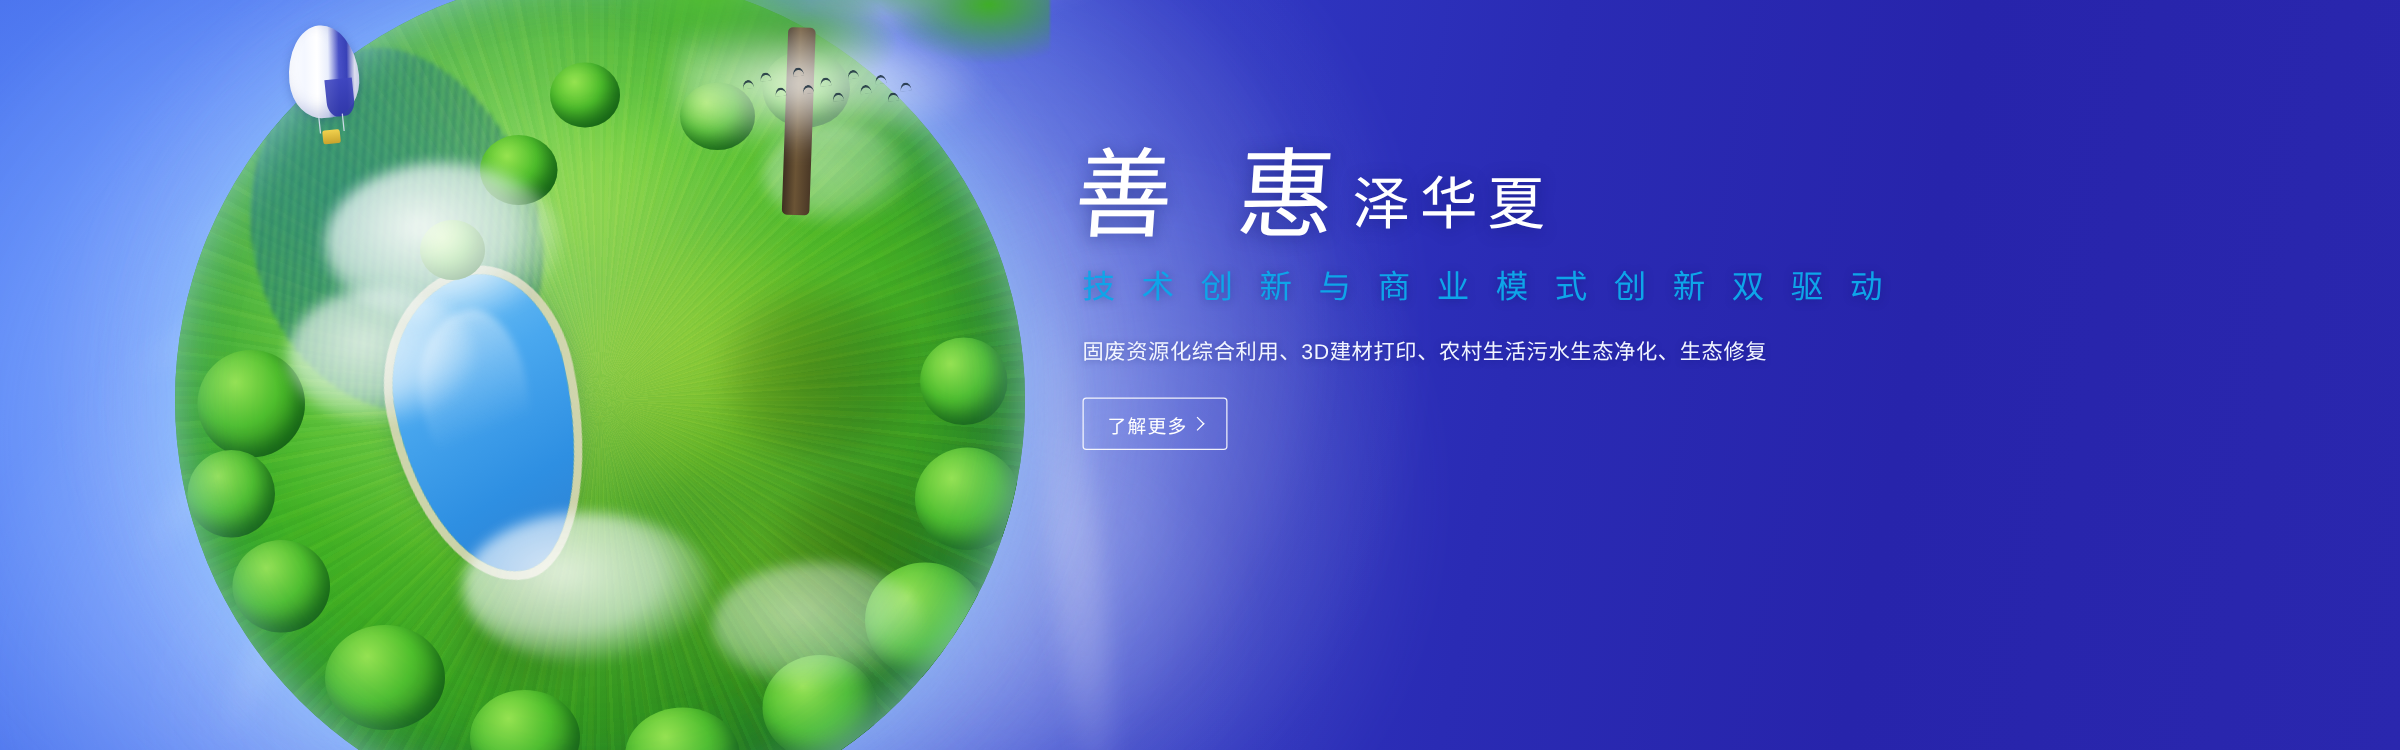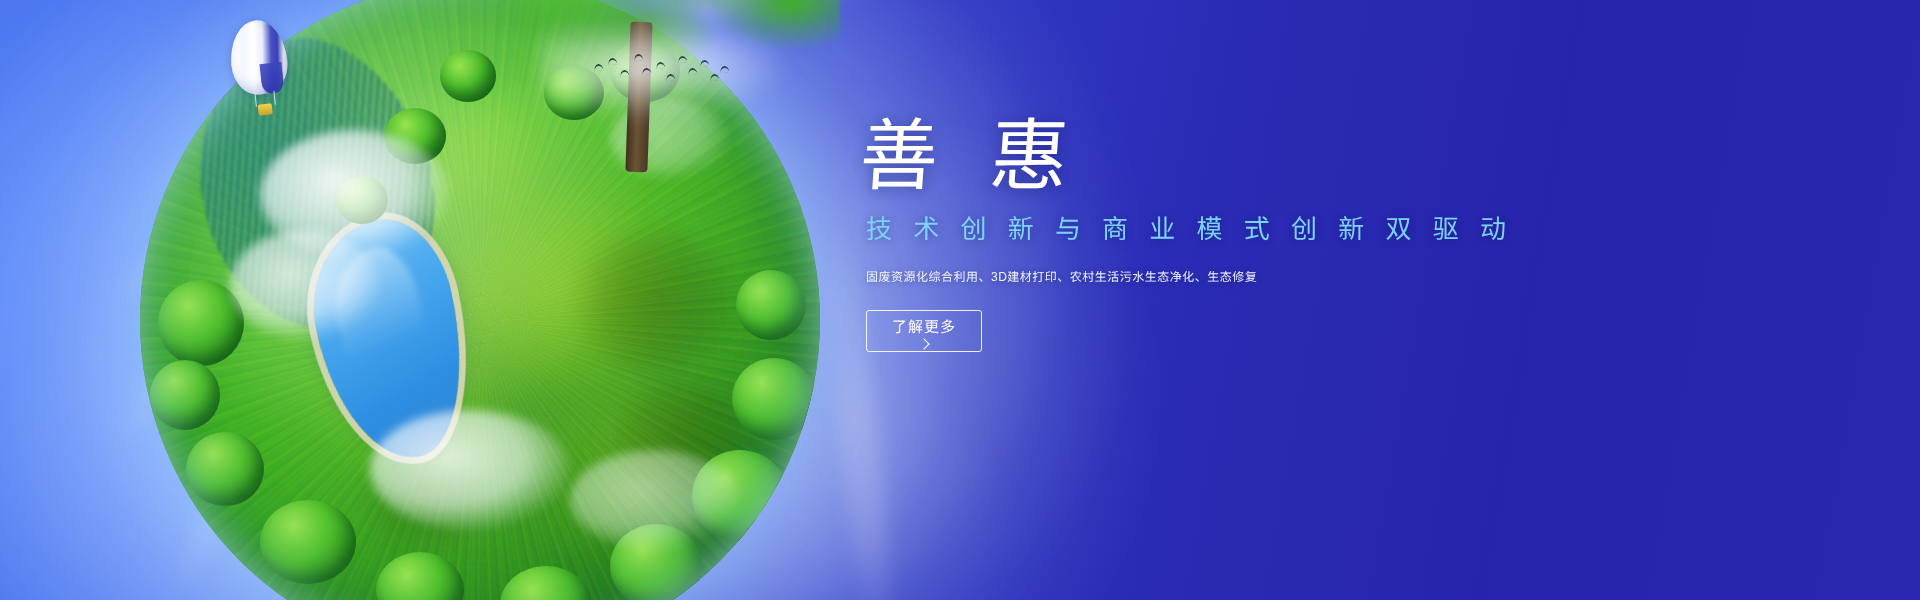--- a/index.html
+++ b/index.html
@@ -284,40 +284,40 @@
   }
   .hl-rest{
     font-size:46px;line-height:1;font-weight:400;
     letter-spacing:8px;margin-left:14px;
     position:relative;top:-4px;
   }
   .hl-gap{width:52px;}
 
   .subtitle{
     font-size:26px;letter-spacing:7px;font-weight:400;
-    margin:14px 0 0 6px;color:#7dd3fc;
+    margin:14px 0 0 6px;color:#0ea5e9;
     text-shadow:0 1px 8px rgba(10,20,90,.40);
     white-space:nowrap;
   }
   .desc{
-    font-size:12px;letter-spacing:.5px;font-weight:400;
+    font-size:17px;letter-spacing:.5px;font-weight:400;
     margin:22px 0 0 6px;color:#f2f5ff;
     text-shadow:0 1px 6px rgba(10,20,90,.35);
     white-space:nowrap;
   }
   .cta{
     display:inline-flex;align-items:center;justify-content:center;gap:4px;
     margin:26px 0 0 6px;
     width:116px;height:42px;padding:0 4px;
     border:1px solid rgba(255,255,255,.9);
     border-radius:3px;
     background:transparent;
     color:#ffffff;font-size:15px;letter-spacing:1px;
     font-family:"Liberation Sans","DejaVu Sans",sans-serif;
-    cursor:pointer;white-space:nowrap;flex-direction:column;
+    cursor:pointer;white-space:nowrap;
   }
   .cta .chev{
     display:inline-block;width:7px;height:7px;
     border-top:1.5px solid #fff;border-right:1.5px solid #fff;
     transform:rotate(45deg);position:relative;top:0;
   }
 </style>
 </head>
 <body>
 
@@ -421,20 +421,21 @@
 
   <div class="content">
 
     <div class="headline">
       <span class="hl-group">
         <span class="hl-big">善</span>
       </span>
       <span class="hl-gap"></span>
       <span class="hl-group">
         <span class="hl-big">惠</span>
+        <span class="hl-rest">泽华夏</span>
       </span>
     </div>
 
     <div class="subtitle">技 术 创 新 与 商 业 模 式 创 新 双 驱 动</div>
 
     <div class="desc">固废资源化综合利用、3D建材打印、农村生活污水生态净化、生态修复</div>
 
     <button class="cta">
       <span>了解更多</span>
       <span class="chev"></span>

